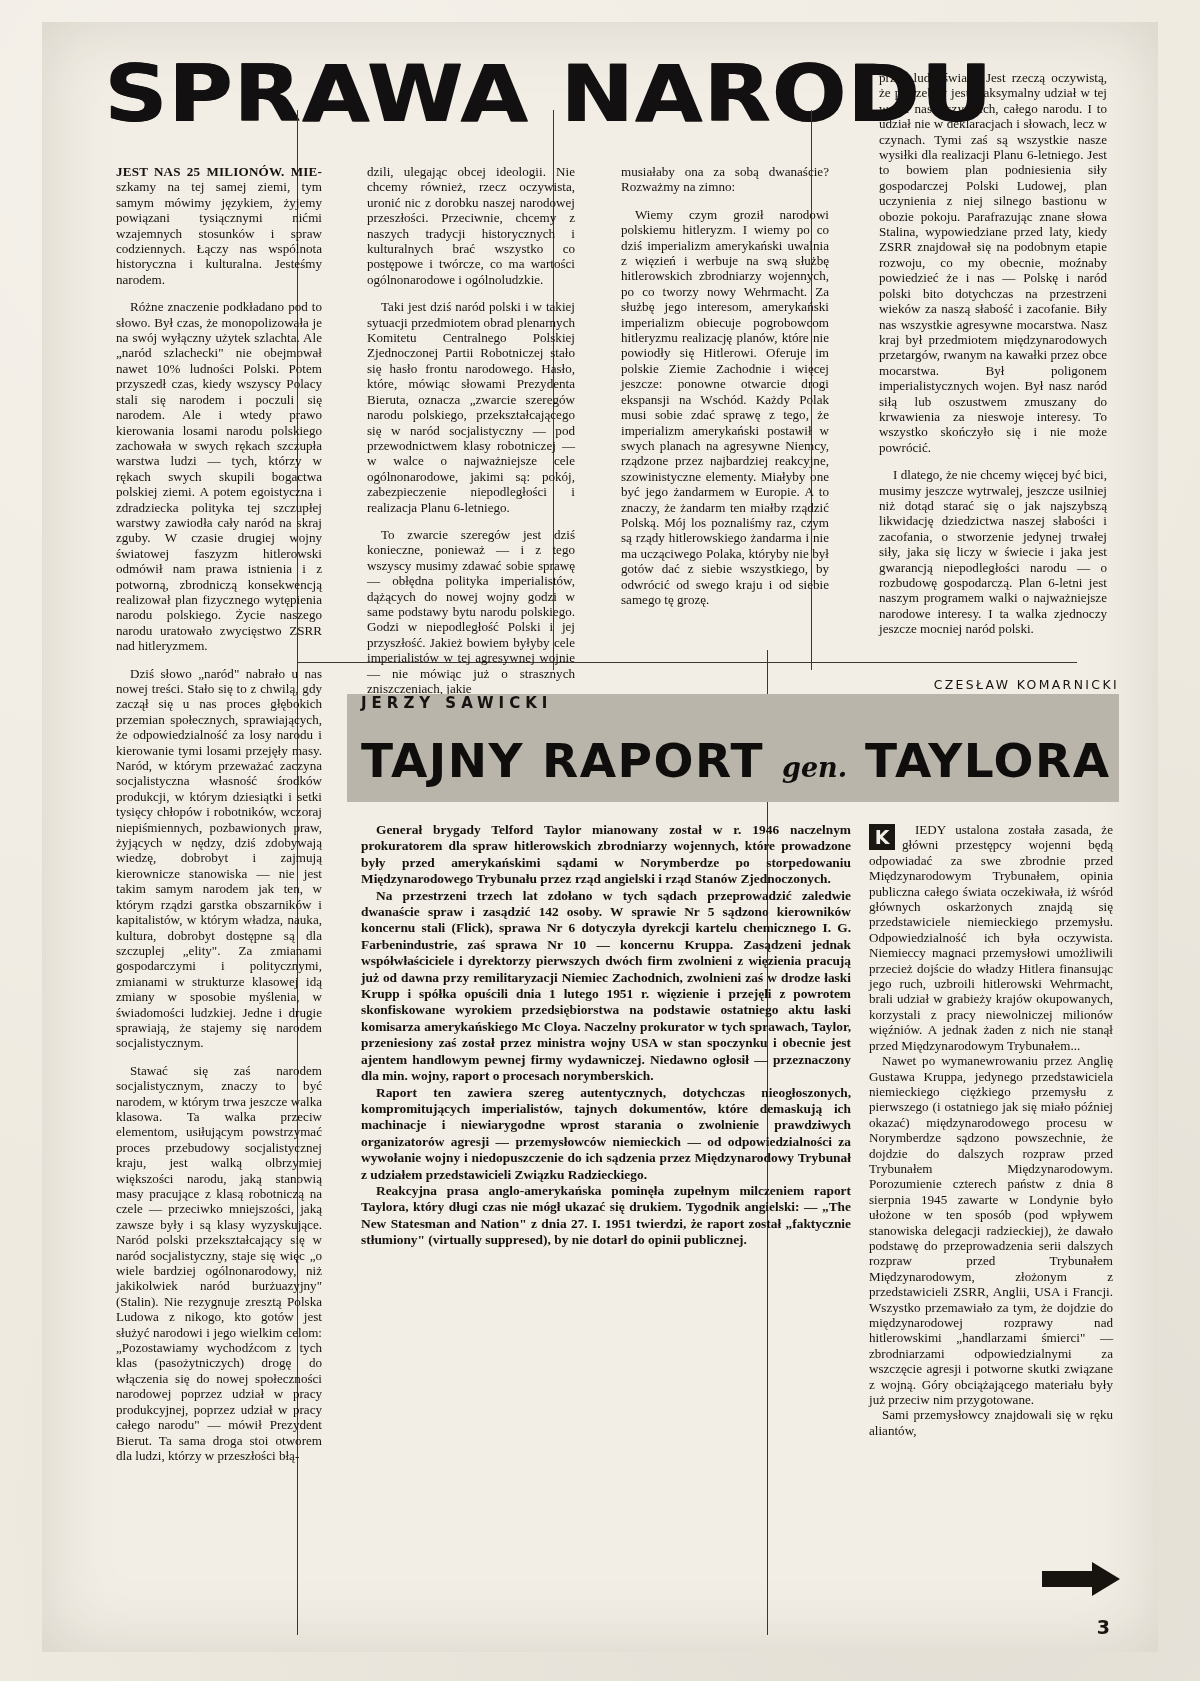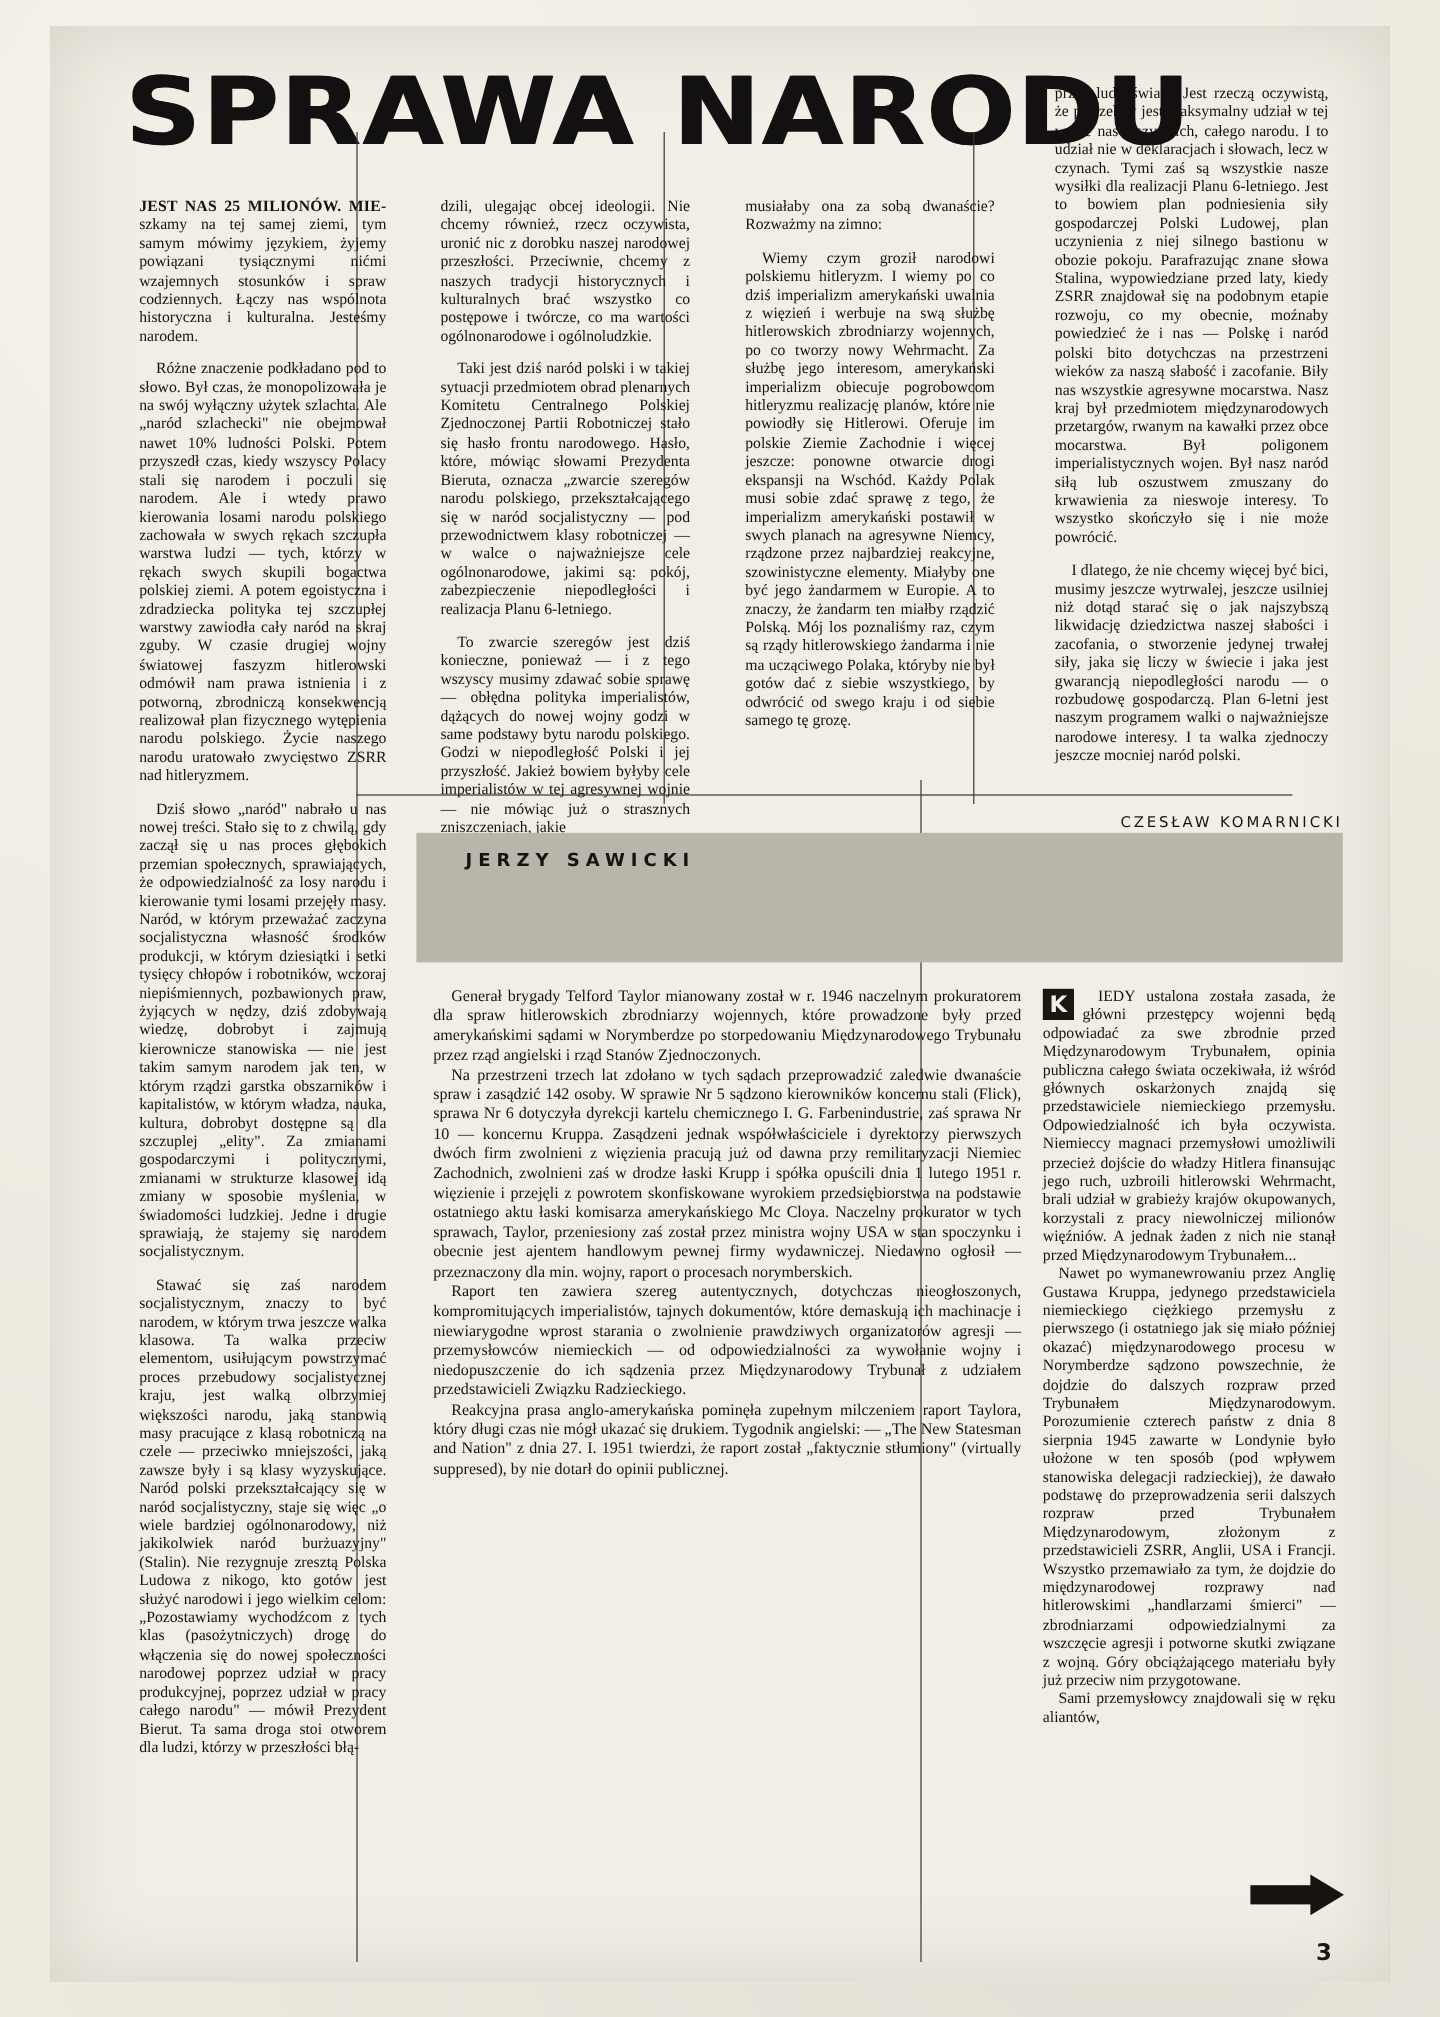--- a/index.html
+++ b/index.html
@@ -135,27 +135,26 @@
     position: absolute;
     left: 0;
     top: 0;
     width: 772px;
     height: 108px;
     background: #b9b5ab;
   }
   .feature-author {
     position: absolute;
     left: 14px;
-    top: 14px;
+    top: 0;
     font-family: "DejaVu Sans", sans-serif;
     font-weight: 700;
     font-size: 15px;
     letter-spacing: 5px;
     color: #161310;
-    margin-left: 27px;
   }
   .feature-title {
     position: absolute;
     left: 14px;
     top: 36px;
     width: 752px;
     height: 66px;
     font-family: "DejaVu Sans", sans-serif;
     font-weight: 700;
     font-size: 47px;
@@ -175,21 +174,21 @@
 
   .feature-body {
     position: absolute;
     left: 14px;
     top: 128px;
     width: 490px;
     font-size: 13.4px;
     line-height: 16.4px;
     text-align: justify;
     hyphens: auto;
-    font-weight: 400;
+    font-weight: 700;
   }
   .feature-body p { margin: 0 0 0 0; text-indent: 15px; }
 
   .feature-side {
     position: absolute;
     left: 522px;
     top: 128px;
     width: 244px;
     font-size: 13.1px;
     line-height: 15.4px;
@@ -280,20 +279,25 @@
     <div class="col" id="col-four">
       <p class="noindent">przez ludy świata. Jest rzeczą oczywistą, że potrzebny jest maksymalny udział w tej walce nas wszystkich, całego narodu. I to udział nie w deklaracjach i słowach, lecz w czynach. Tymi zaś są wszystkie nasze wysiłki dla realizacji Planu 6-letniego. Jest to bowiem plan podniesienia siły gospodarczej Polski Ludowej, plan uczynienia z niej silnego bastionu w obozie pokoju. Parafrazując znane słowa Stalina, wypowiedziane przed laty, kiedy ZSRR znajdował się na podobnym etapie rozwoju, co my obecnie, moźnaby powiedzieć że i nas — Polskę i naród polski bito dotychczas na przestrzeni wieków za naszą słabość i zacofanie. Biły nas wszystkie agresywne mocarstwa. Nasz kraj był przedmiotem międzynarodowych przetargów, rwanym na kawałki przez obce mocarstwa. Był poligonem imperialistycznych wojen. Był nasz naród siłą lub oszustwem zmuszany do krwawienia za nieswoje interesy. To wszystko skończyło się i nie może powrócić.</p>
       <p>I dlatego, że nie chcemy więcej być bici, musimy jeszcze wytrwalej, jeszcze usilniej niż dotąd starać się o jak najszybszą likwidację dziedzictwa naszej słabości i zacofania, o stworzenie jedynej trwałej siły, jaka się liczy w świecie i jaka jest gwarancją niepodległości narodu — o rozbudowę gospodarczą. Plan 6-letni jest naszym programem walki o najważniejsze narodowe interesy. I ta walka zjednoczy jeszcze mocniej naród polski.</p>
     </div>
 
     <div class="byline-right">CZESŁAW KOMARNICKI</div>
 
     <div class="feature">
       <div class="feature-band"></div>
       <div class="feature-author">JERZY SAWICKI</div>
+      <div class="feature-title">
+        <span class="thin">TAJNY RAPORT</span>
+        <span class="gen">gen.</span>
+        <span class="thin">TAYLORA</span>
+      </div>
 
       <div class="feature-body">
         <p>Generał brygady Telford Taylor mianowany został w r. 1946 naczelnym prokuratorem dla spraw hitlerowskich zbrodniarzy wojennych, które prowadzone były przed amerykańskimi sądami w Norymberdze po storpedowaniu Międzynarodowego Trybunału przez rząd angielski i rząd Stanów Zjednoczonych.</p>
         <p>Na przestrzeni trzech lat zdołano w tych sądach przeprowadzić zaledwie dwanaście spraw i zasądzić 142 osoby. W sprawie Nr 5 sądzono kierowników koncernu stali (Flick), sprawa Nr 6 dotyczyła dyrekcji kartelu chemicznego I. G. Farbenindustrie, zaś sprawa Nr 10 — koncernu Kruppa. Zasądzeni jednak współwłaściciele i dyrektorzy pierwszych dwóch firm zwolnieni z więzienia pracują już od dawna przy remilitaryzacji Niemiec Zachodnich, zwolnieni zaś w drodze łaski Krupp i spółka opuścili dnia 1 lutego 1951 r. więzienie i przejęli z powrotem skonfiskowane wyrokiem przedsiębiorstwa na podstawie ostatniego aktu łaski komisarza amerykańskiego Mc Cloya. Naczelny prokurator w tych sprawach, Taylor, przeniesiony zaś został przez ministra wojny USA w stan spoczynku i obecnie jest ajentem handlowym pewnej firmy wydawniczej. Niedawno ogłosił — przeznaczony dla min. wojny, raport o procesach norymberskich.</p>
         <p>Raport ten zawiera szereg autentycznych, dotychczas nieogłoszonych, kompromitujących imperialistów, tajnych dokumentów, które demaskują ich machinacje i niewiarygodne wprost starania o zwolnienie prawdziwych organizatorów agresji — przemysłowców niemieckich — od odpowiedzialności za wywołanie wojny i niedopuszczenie do ich sądzenia przez Międzynarodowy Trybunał z udziałem przedstawicieli Związku Radzieckiego.</p>
         <p>Reakcyjna prasa anglo-amerykańska pominęła zupełnym milczeniem raport Taylora, który długi czas nie mógł ukazać się drukiem. Tygodnik angielski: — „The New Statesman and Nation" z dnia 27. I. 1951 twierdzi, że raport został „faktycznie stłumiony" (virtually suppresed), by nie dotarł do opinii publicznej.</p>
       </div>
 
       <div class="feature-side">
         <div class="dropcap-box">K</div>

